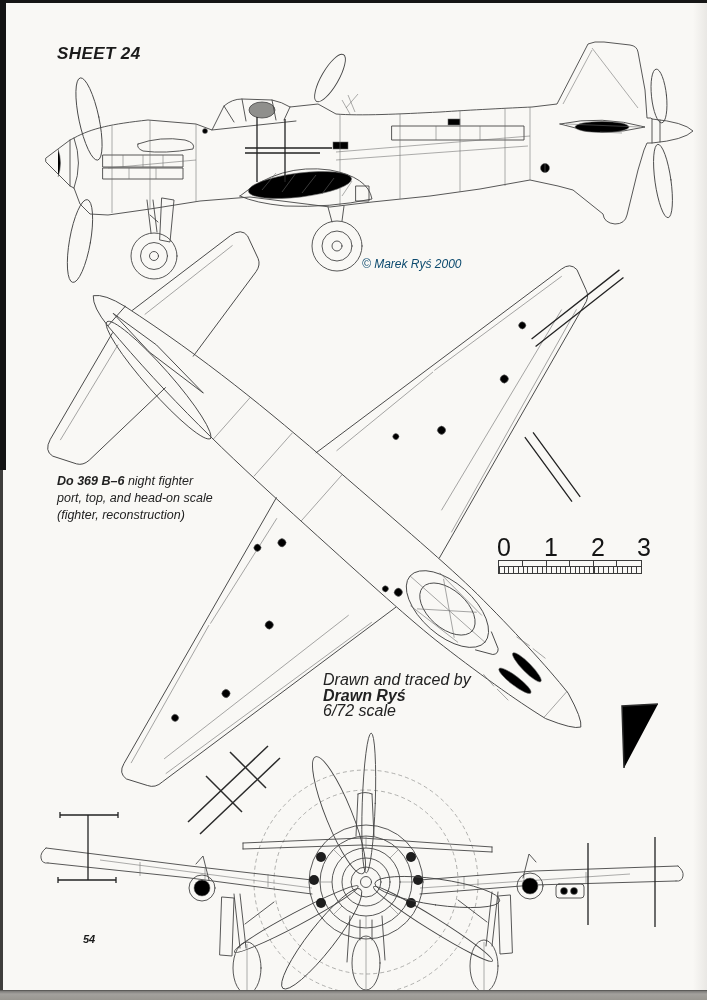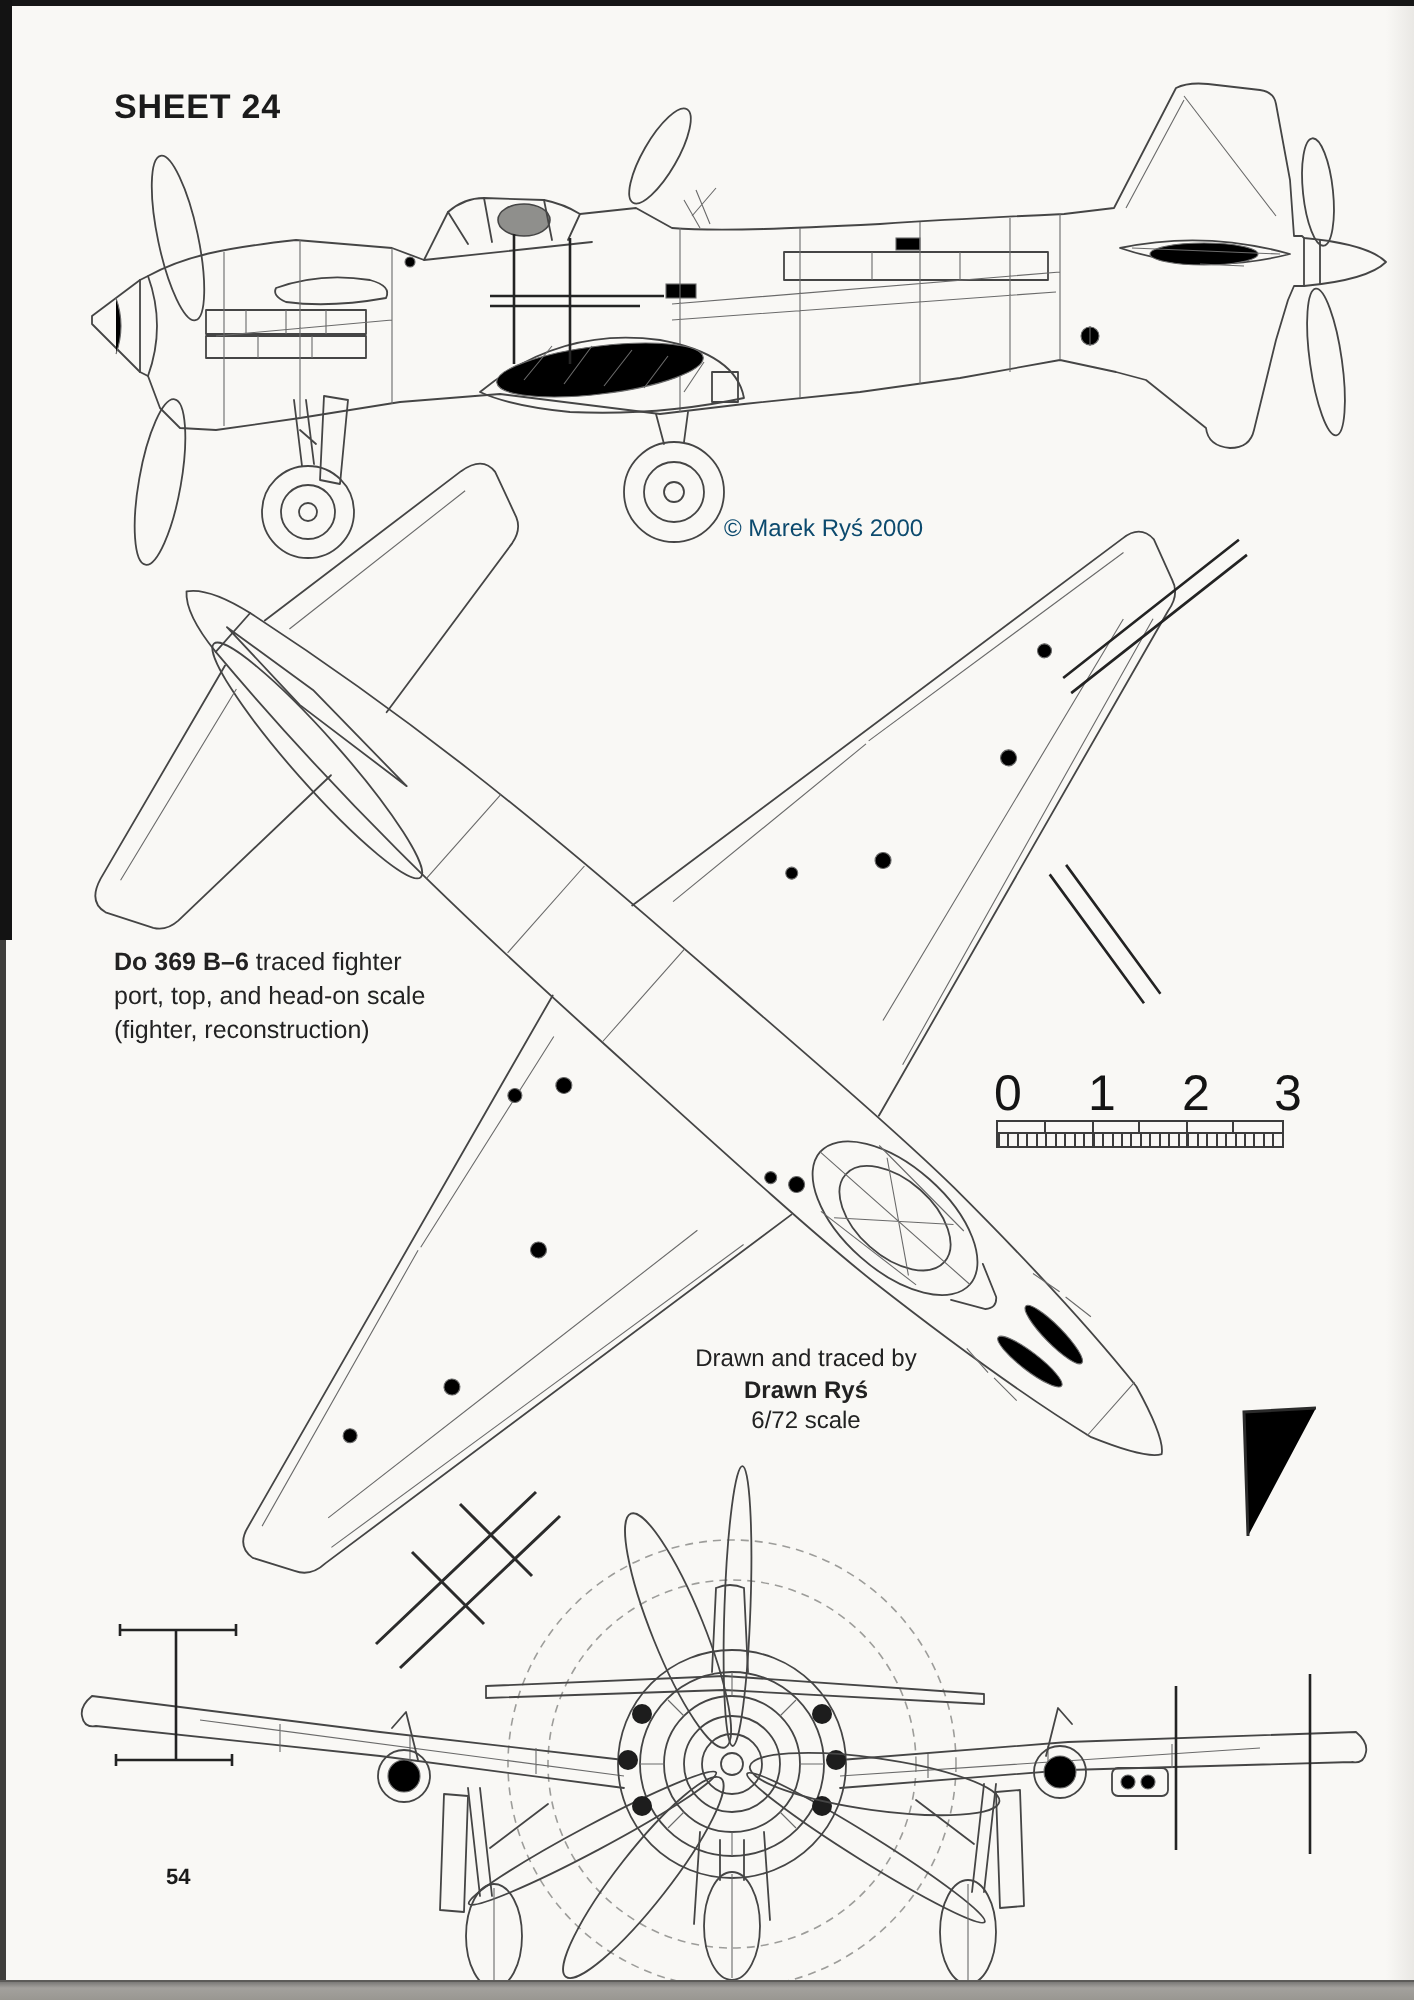--- a/index.html
+++ b/index.html
@@ -1,23 +1,23 @@
 <!DOCTYPE html>
 <html><head>
 <meta charset="utf-8">
 <style>
   html,body{margin:0;padding:0;background:#e9e7e3;}
   #page{position:relative;width:707px;height:1000px;background:#f9f8f5;overflow:hidden;
         font-family:"Liberation Sans", sans-serif;}
-  .txt{position:absolute;color:#1b1b1b;font-family:"Liberation Sans", sans-serif;white-space:nowrap;}
+  .txt{position:absolute;color:#1b1b1b;font-family:"Liberation Sans", sans-serif;white-space:nowrap;font-style:italic;}
   .b{font-weight:bold;}
   #sheet-label{left:57px;top:44px;font-size:17px;font-weight:bold;letter-spacing:.4px;}
   #copyright{left:362px;top:257px;font-size:12px;color:#0c4a6e;}
   #caption{left:57px;top:473px;font-size:12.5px;line-height:17px;color:#222;}
-  #credit{left:323px;top:672px;width:160px;text-align:center;font-size:12px;line-height:15.5px;color:#222;}
+  #credit{left:323px;top:672px;width:160px;font-size:16px;line-height:15.5px;color:#222;}
   #page-number{left:83px;top:933px;font-size:11px;font-weight:bold;}
   
   #ruler{position:absolute;left:498px;top:533px;width:146px;height:42px;}
   #ruler .num{position:absolute;top:0;font-size:25px;color:#141414;transform:translateX(-50%);}
   #ruler-bar{position:absolute;left:0;top:27px;width:142px;height:12px;border:1px solid #3c3c3c;}
   #ruler-bar .rowline{position:absolute;left:0;top:5px;width:142px;height:1px;background:#3c3c3c;}
   #ruler-bar .major{position:absolute;top:0;width:1px;height:12px;background:#3c3c3c;}
   #ruler-bar .half{position:absolute;top:0;width:1px;height:6px;background:#3c3c3c;}
   #ruler-bar .hatch{position:absolute;left:0;top:6px;width:142px;height:6px;
       background:repeating-linear-gradient(90deg,#3c3c3c 0px,#3c3c3c 1px,transparent 1px,transparent 4.73px);}
@@ -280,21 +280,21 @@
       <path class="mark" d="M188,822 L268,746 M200,834 L280,758 M206,776 L242,812 M230,752 L266,788"></path>
     </g>
     <path class="mark" d="M658,704 L622,706 L624,768"></path>
   </svg>
 
   <div class="txt" id="sheet-label">SHEET 24</div>
 
   <div class="txt" id="copyright">© Marek Ryś 2000</div>
 
   <div class="txt" id="caption">
-    <div><span class="b">Do 369 B–6</span><span> traced fighter</span></div>
+    <div><span class="b">Do 369 B–6</span><span> night fighter</span></div>
     <div>port, top, and head-on scale</div>
     <div>(fighter, reconstruction)</div>
   </div>
 
   <div id="ruler">
     <span class="num" style="left:6px">0</span>
     <span class="num" style="left:53px">1</span>
     <span class="num" style="left:100px">2</span>
     <span class="num" style="left:146px">3</span>
     <div id="ruler-bar">

